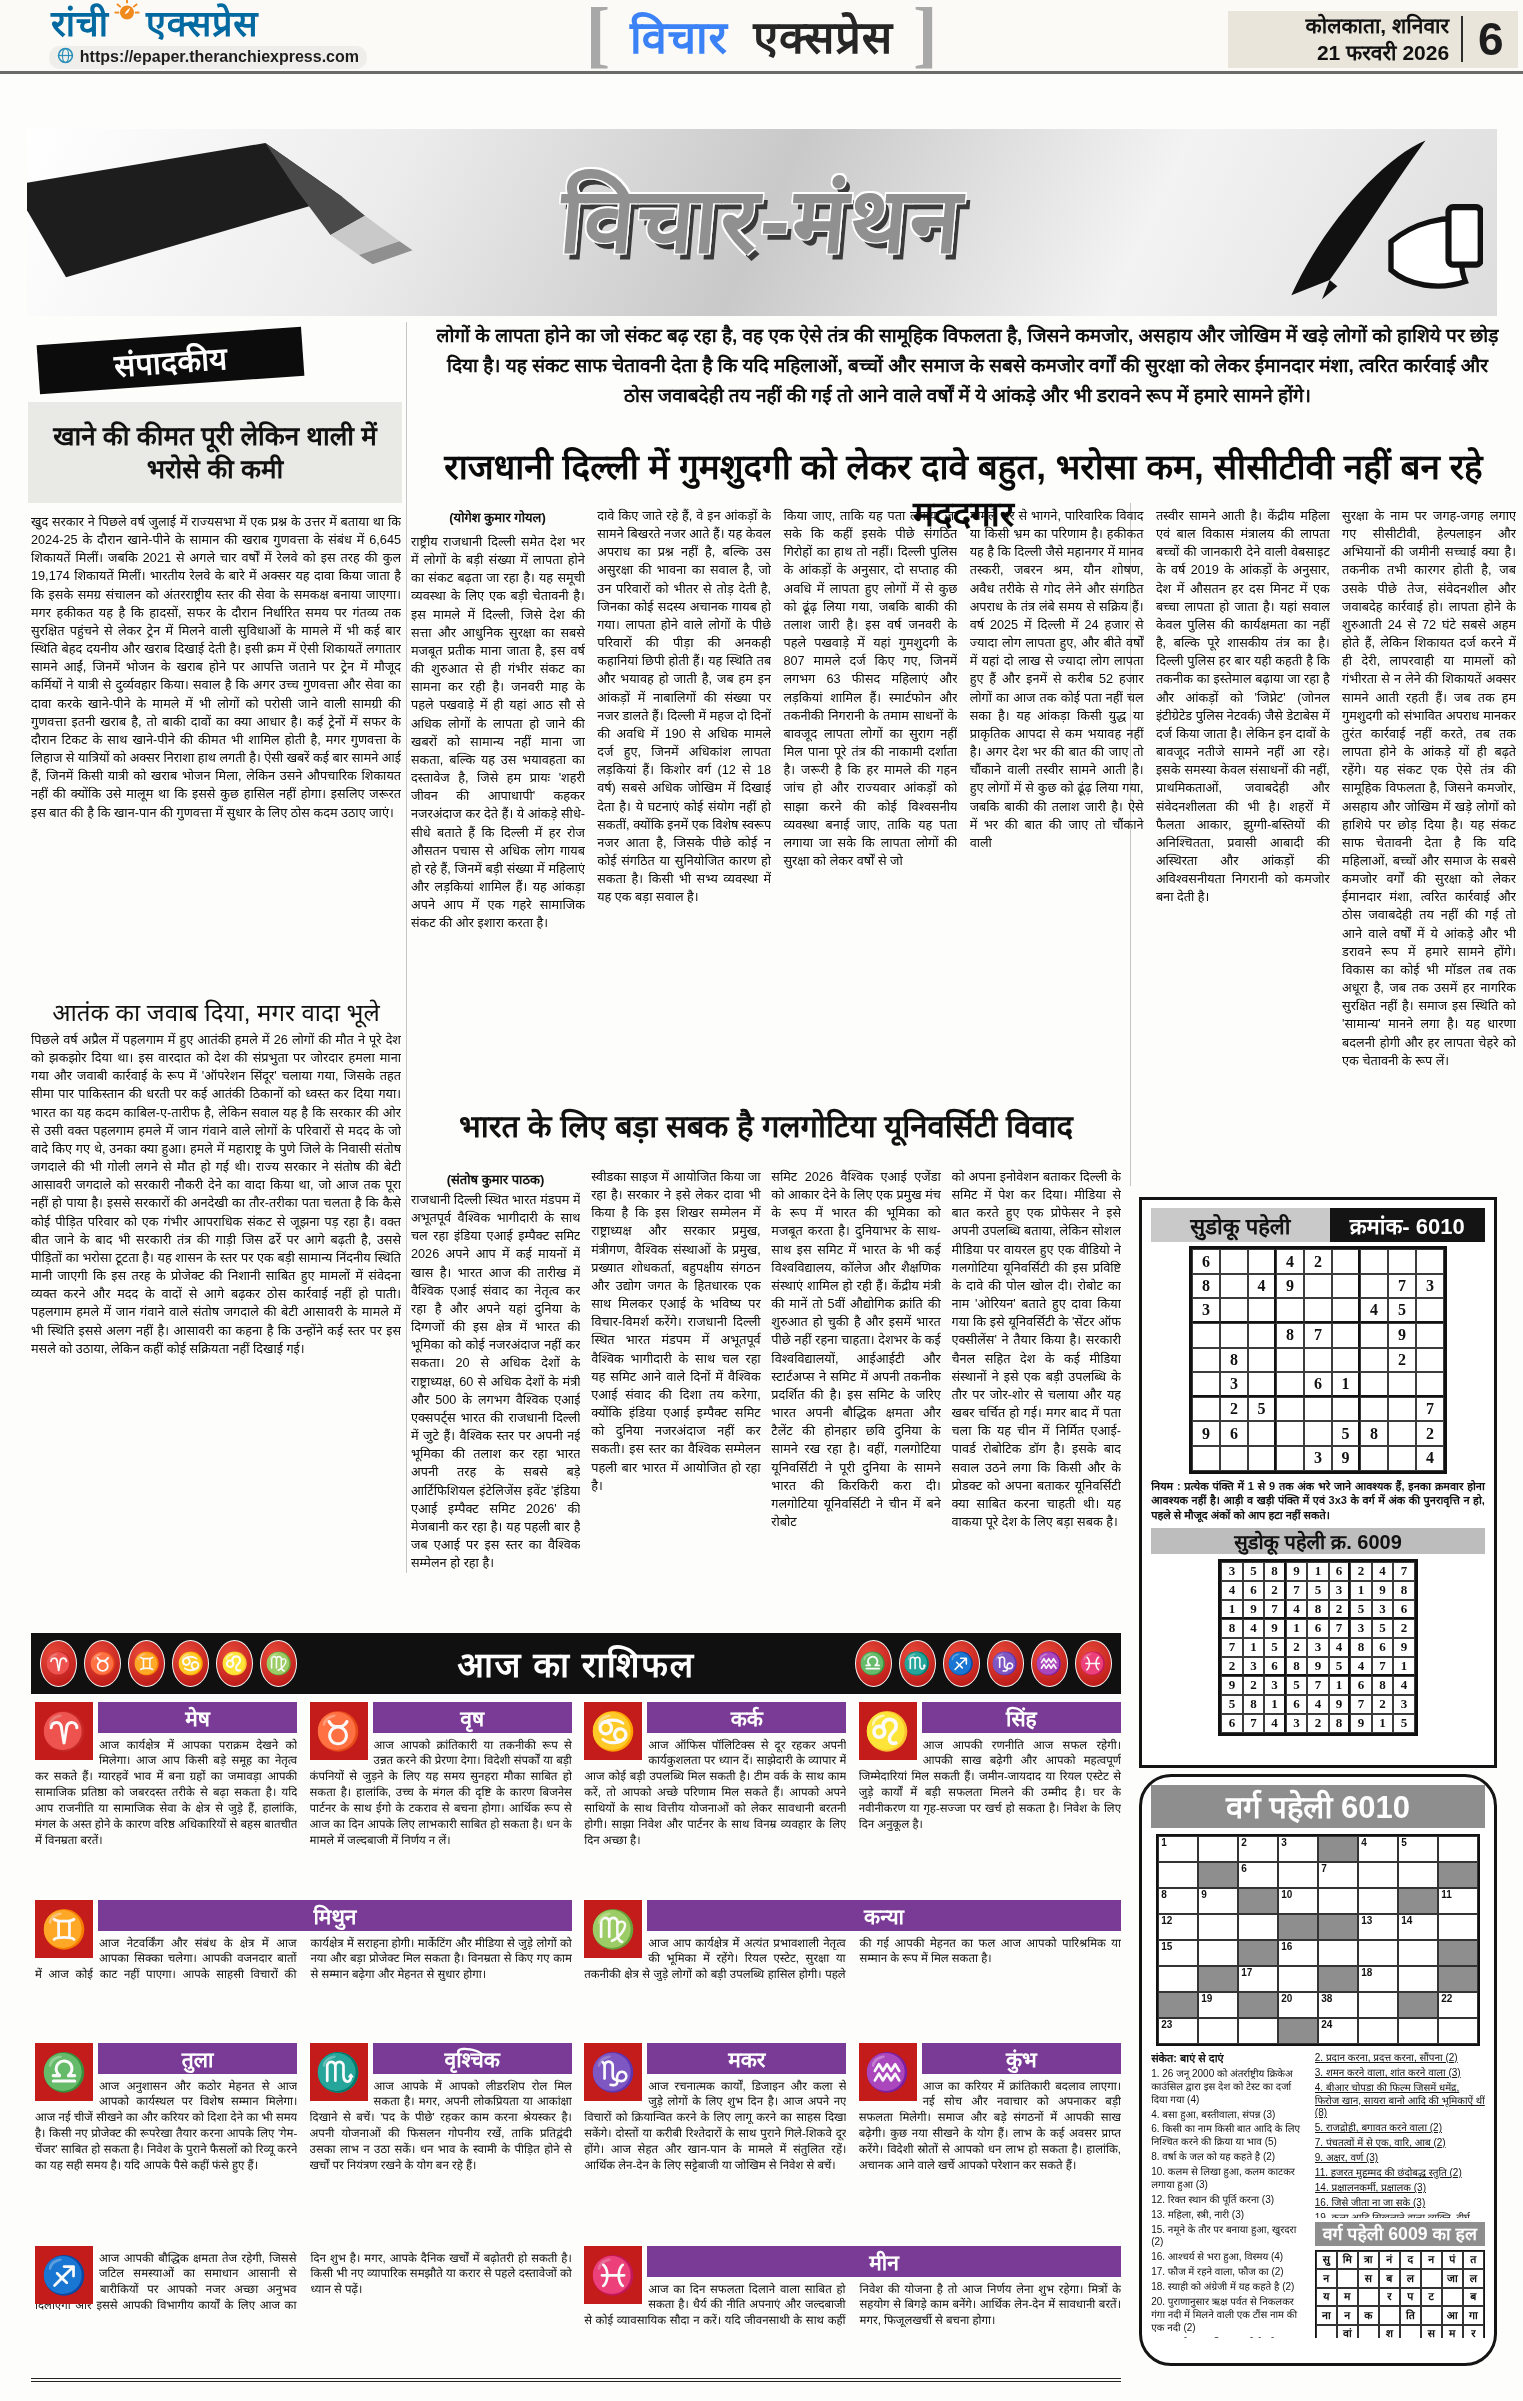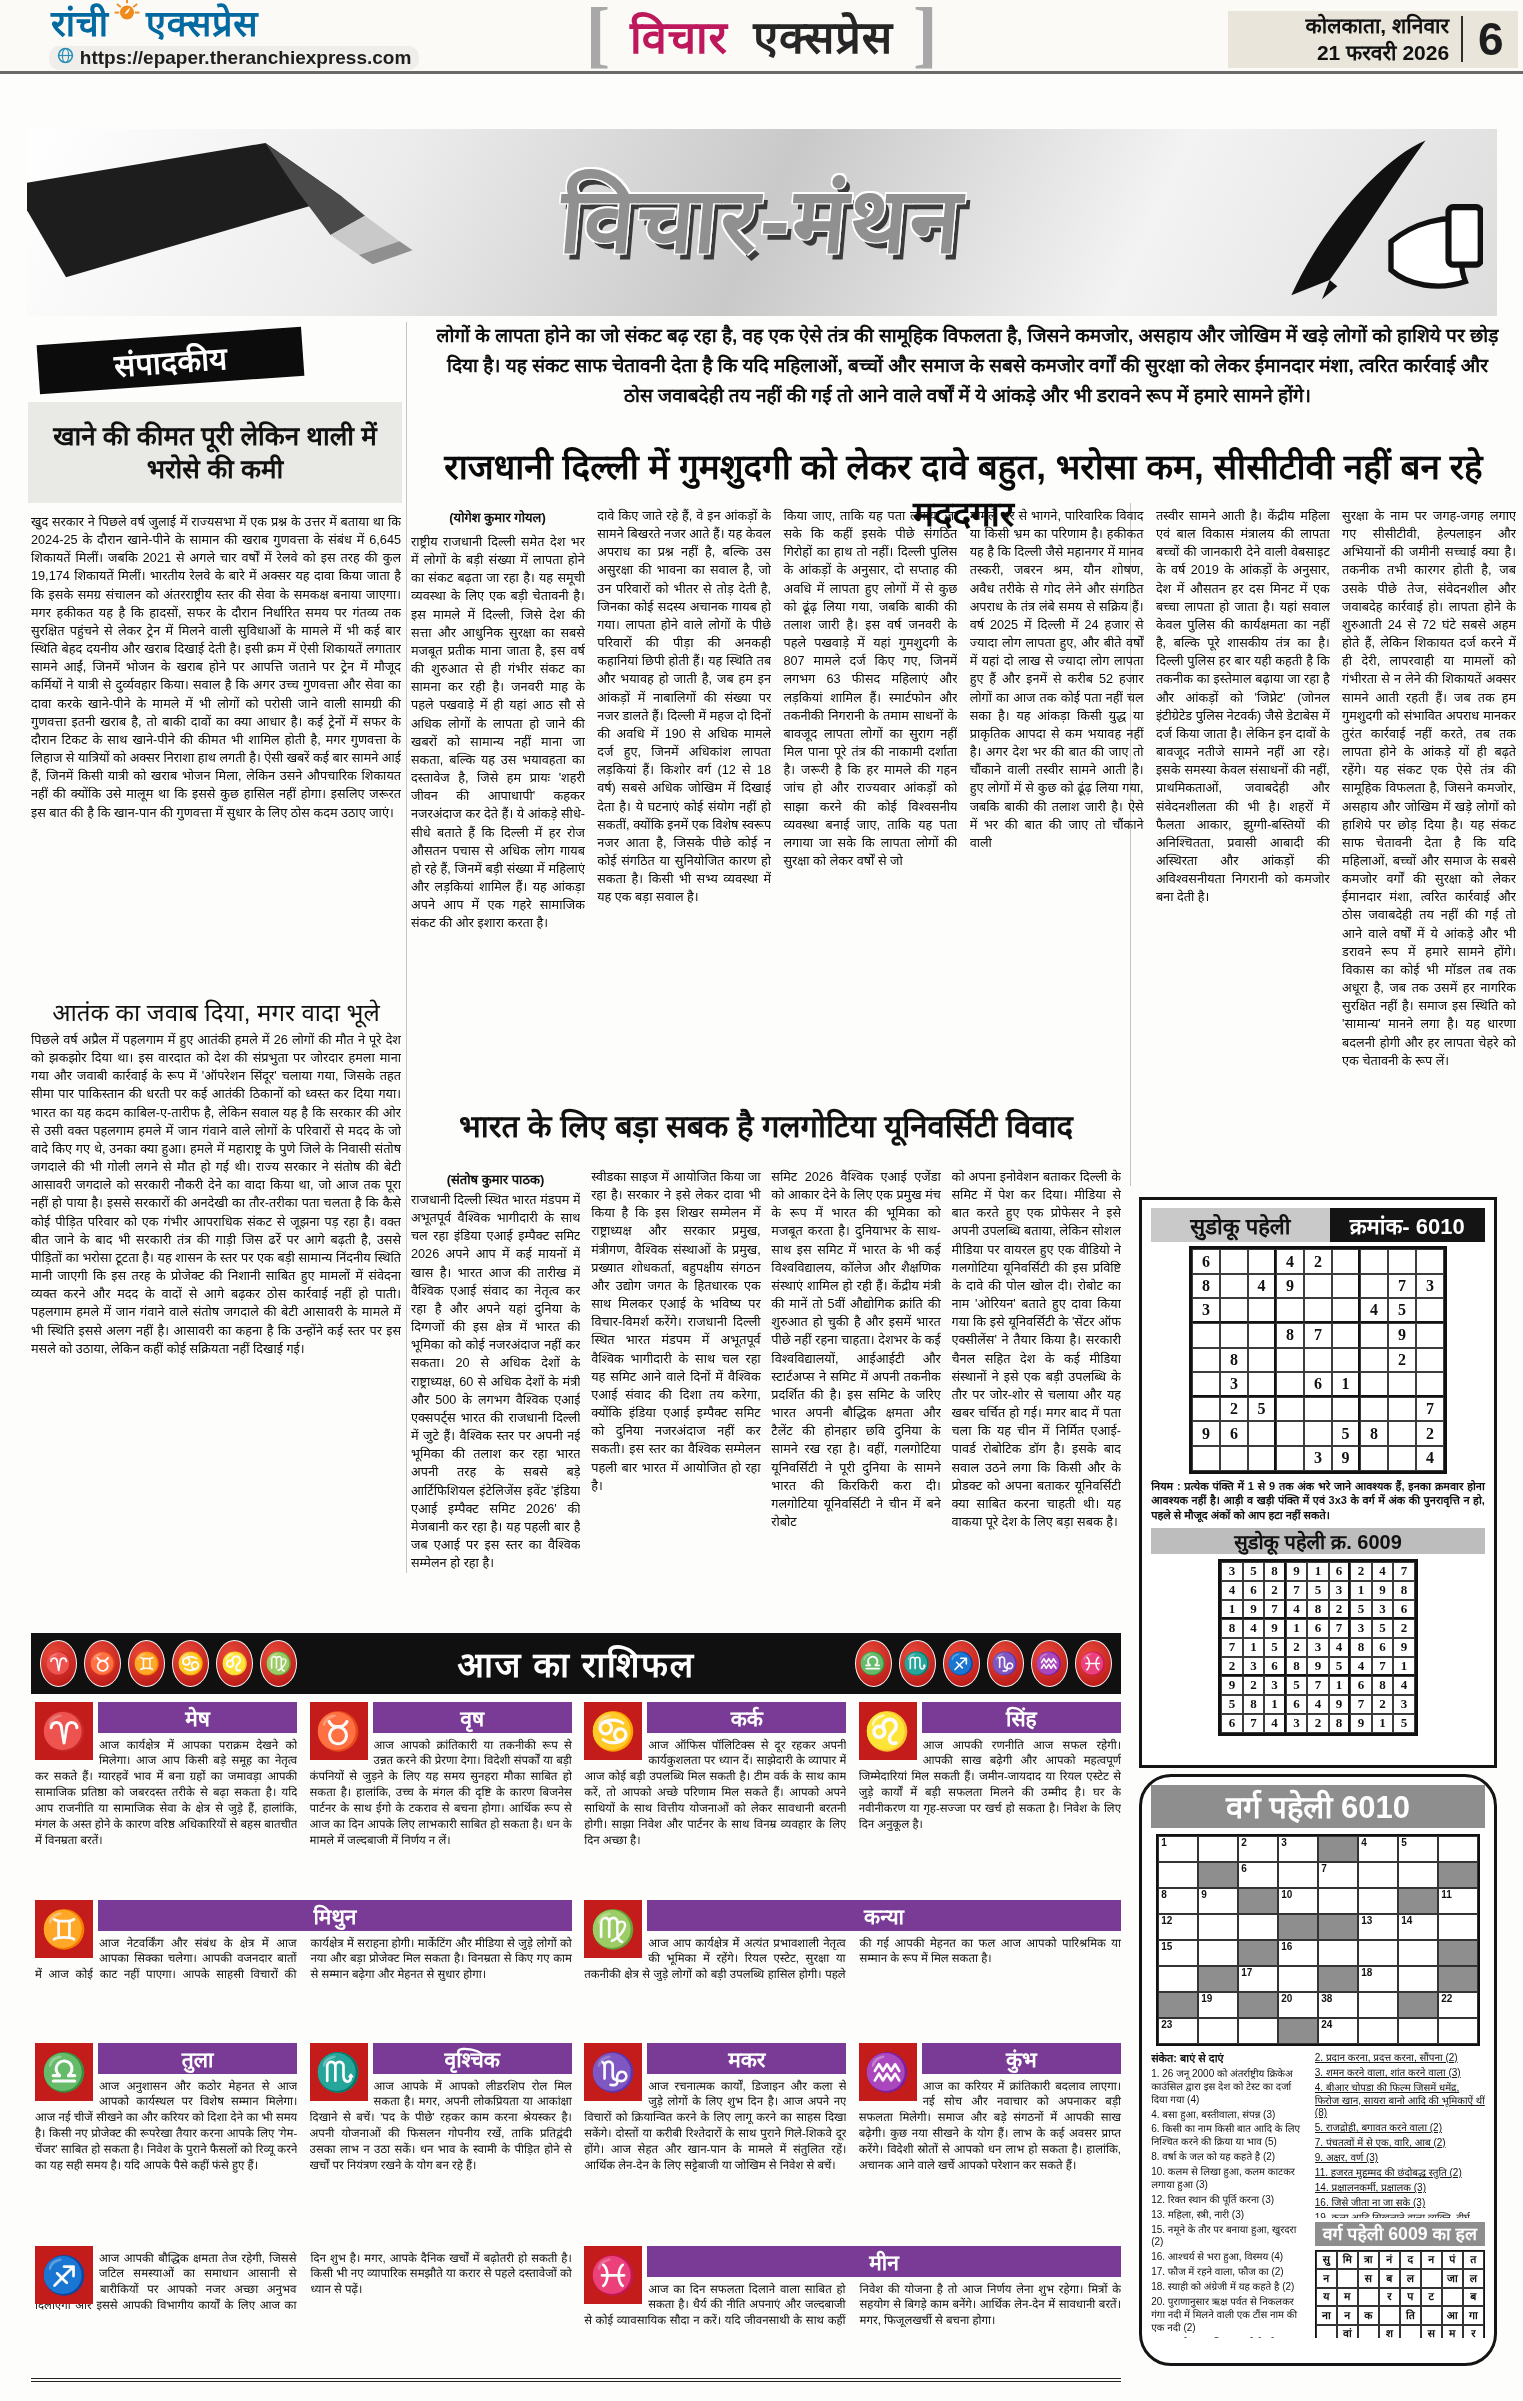--- a/index.html
+++ b/index.html
@@ -4,25 +4,25 @@
 <style>
   html,body{margin:0;padding:0;background:#888;}
   .page{position:relative;width:1523px;height:2401px;background:#fdfdfc;overflow:hidden;
         font-family:"Liberation Sans",sans-serif;color:#111;margin:0 auto;}
   
   .hdr{position:absolute;left:0;top:0;width:1523px;height:71px;background:#fbfaf7;border-bottom:3.1px solid #6a6a6a;}
   .logo{position:absolute;left:51px;top:6.1px;display:flex;align-items:flex-end;gap:4.6px;}
   .logo-title{font-size:36px;font-weight:bold;color:#0369a1;letter-spacing:0.8px;line-height:1;}
   .sun{position:relative;top:-14px;}
   .url-pill{position:absolute;left:49px;top:46px;display:flex;gap:6.1px;align-items:center;background:#efeeea;
-            border-radius:10.7px;padding:0.8px 7.7px;font-weight:bold;font-size:19px;color:#1d1d1d;}
+            border-radius:10.7px;padding:0.8px 7.7px;font-weight:bold;font-size:16px;color:#1d1d1d;}
   .edition{position:absolute;left:50%;transform:translateX(-50%);top:4.6px;display:flex;align-items:center;gap:20px;}
   .bracket{color:#a8a8a8;font-size:74px;font-weight:bold;line-height:0.75;font-family:"Liberation Serif",serif;}
   .edition-title{font-size:45px;font-weight:bold;letter-spacing:0.8px;}
-  .word-blue{color:#be185d;margin-top:12px;}
+  .word-blue{color:#3b82f6;margin-top:12px;}
   .word-dark{color:#262626;margin-left:12.3px;}
   .hdr-right{position:absolute;right:4.6px;top:10.7px;width:290px;height:57px;background:#e9e5da;display:flex;align-items:center;}
   .hdr-city{flex:1;text-align:right;font-weight:bold;font-size:21px;line-height:1.3;padding-right:12.3px;
             border-right:2.3px solid #2c2c2c;height:46px;display:flex;flex-direction:column;justify-content:center;}
   .hdr-page{width:55px;text-align:center;font-size:46px;font-weight:bold;color:#1d1d1d;line-height:1;}
   
   .banner{position:absolute;left:27px;top:129px;width:1470px;height:187px;overflow:hidden;
           background:linear-gradient(115deg,#ffffff 0%,#ececec 25%,#c9c9c9 50%,#f3f3f3 75%,#dddddd 100%);}
   .banner-title{position:absolute;left:50%;top:48%;transform:translate(-50%,-52%) skewX(-5deg);
           font-size:91px;font-weight:bold;color:#909090;letter-spacing:2.3px;white-space:nowrap;

